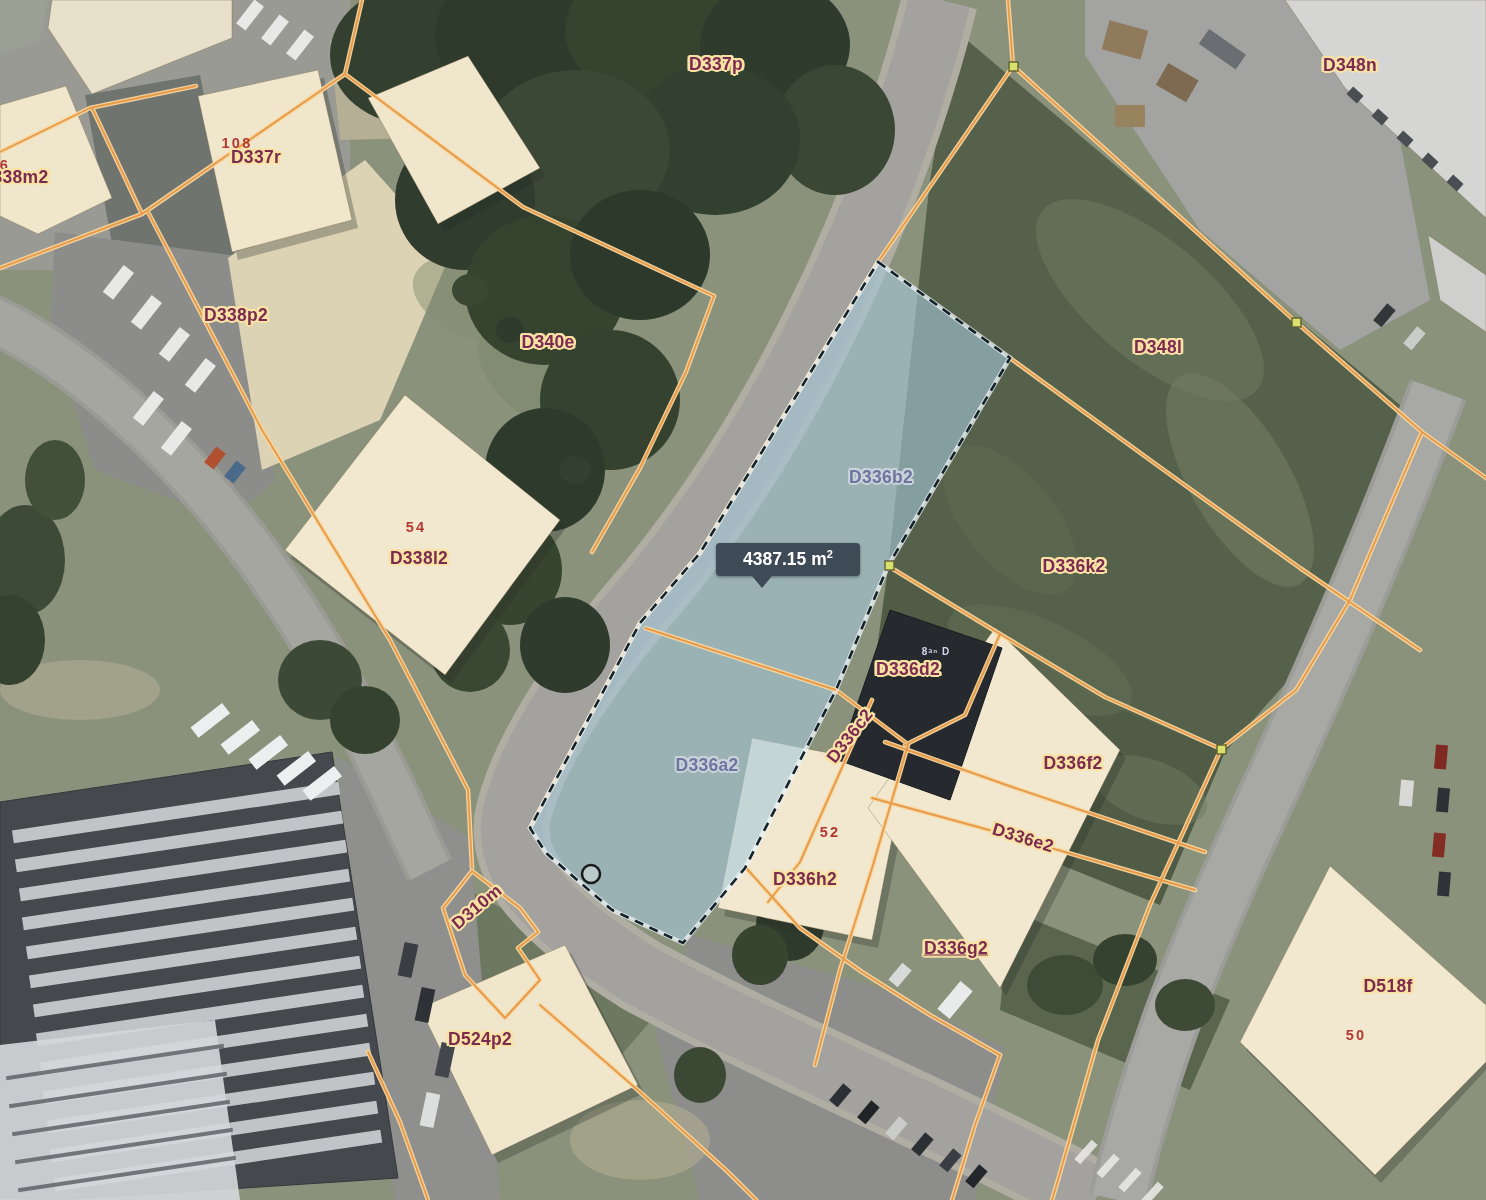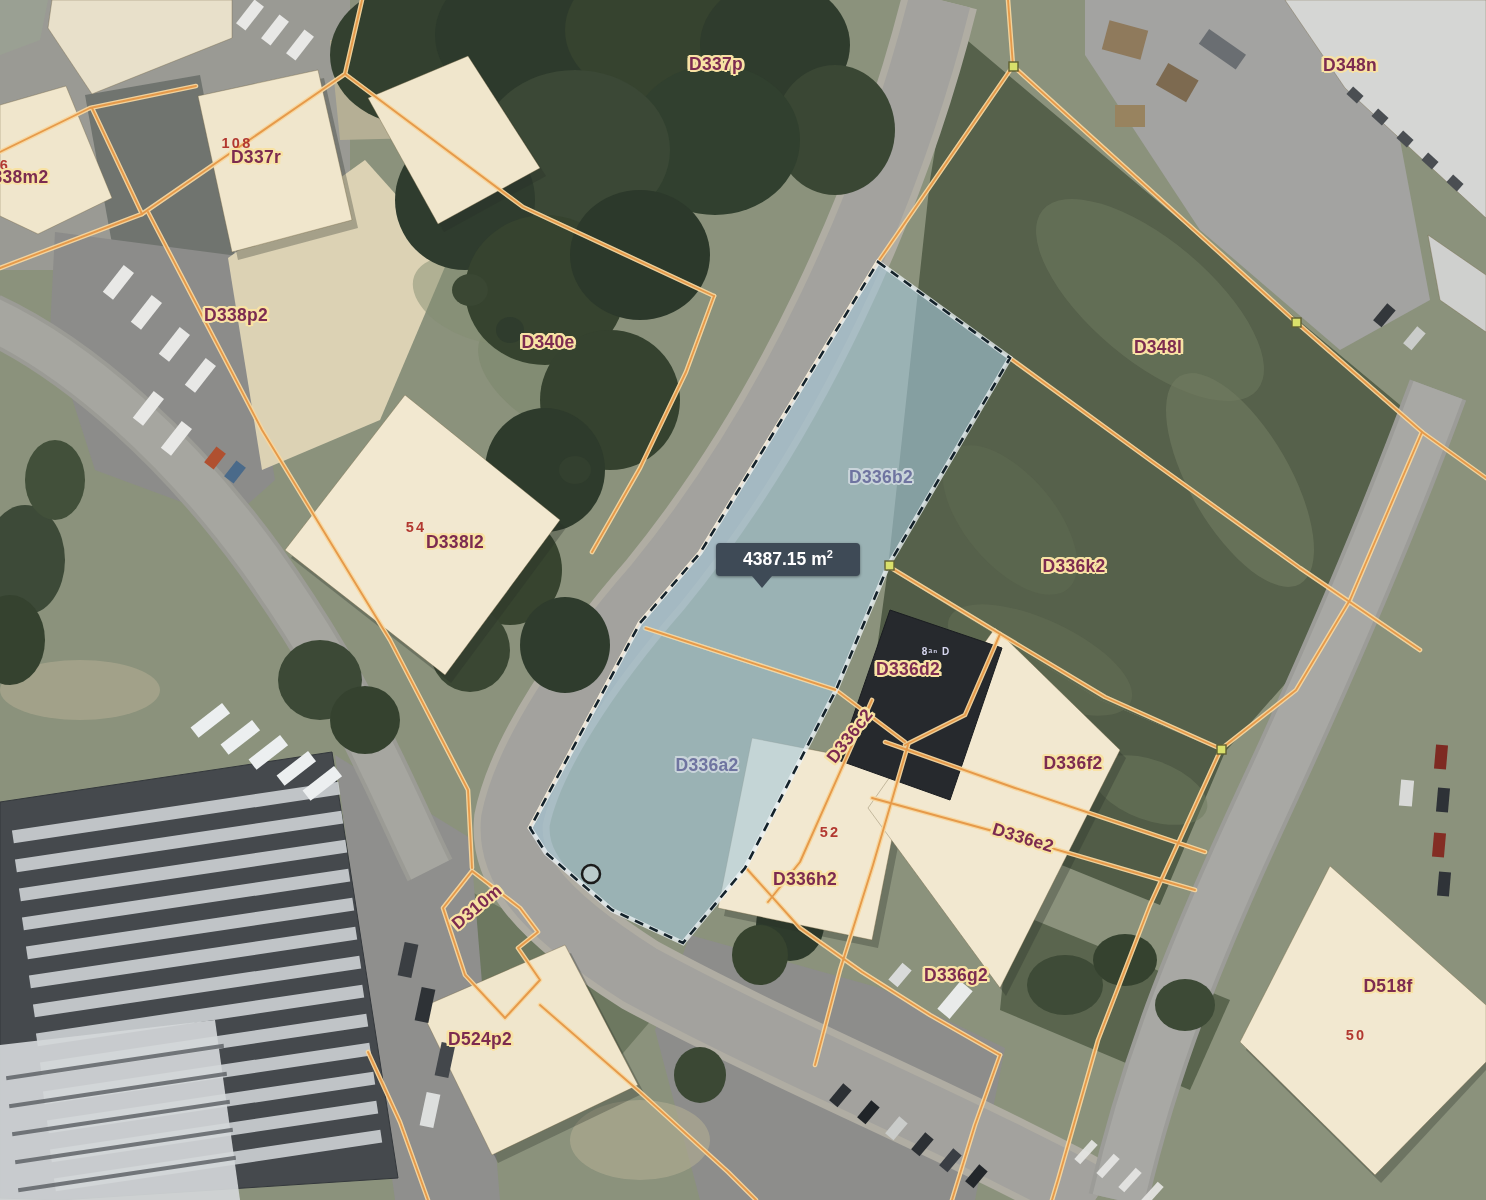--- a/index.html
+++ b/index.html
@@ -307,30 +307,30 @@
   </svg>
 
   <div>
       <div class="plabel" style="left: 716px; top: 20px; transform: translate(-50%, -50%); margin-top: 44px;">D337p</div>
       <div class="plabel" style="left: 256px; top: 157px; transform: translate(-50%, -50%);">D337r</div>
       <div class="plabel" style="left: 14px; top: 177px; transform: translate(-50%, -50%);">D338m2</div>
       <div class="plabel" style="left: 236px; top: 315px; transform: translate(-50%, -50%);">D338p2</div>
       <div class="plabel" style="left: 548px; top: 342px; transform: translate(-50%, -50%);">D340e</div>
       <div class="plabel" style="left: 1350px; top: 65px; transform: translate(-50%, -50%);">D348n</div>
       <div class="plabel" style="left: 1158px; top: 347px; transform: translate(-50%, -50%);">D348l</div>
-      <div class="plabel" style="left: 419px; top: 542px; transform: translate(-50%, -50%); margin-left: 36px;">D338l2</div>
+      <div class="plabel" style="left: 419px; top: 558px; transform: translate(-50%, -50%);">D338l2</div>
       <div class="plabel muted" style="left: 842px; top: 477px; transform: translate(-50%, -50%);">D336b2</div>
       <div class="plabel" style="left: 1074px; top: 566px; transform: translate(-50%, -50%);">D336k2</div>
       <div class="plabel" style="left: 908px; top: 669px; transform: translate(-50%, -50%);">D336d2</div>
       <div class="plabel" style="left: 850px; top: 736px; transform: translate(-50%, -50%) rotate(-52deg);">D336c2</div>
       <div class="plabel muted" style="left: 668px; top: 765px; transform: translate(-50%, -50%);">D336a2</div>
       <div class="plabel" style="left: 1073px; top: 763px; transform: translate(-50%, -50%);">D336f2</div>
       <div class="plabel" style="left: 1023px; top: 838px; transform: translate(-50%, -50%) rotate(17deg);">D336e2</div>
       <div class="plabel" style="left: 805px; top: 879px; transform: translate(-50%, -50%);">D336h2</div>
-      <div class="plabel" style="left: 956px; top: 975px; transform: translate(-50%, -50%);">D336g2</div>
+      <div class="plabel" style="left: 956px; top: 948px; transform: translate(-50%, -50%); text-decoration: underline;">D336g2</div>
       <div class="plabel" style="left: 477px; top: 907px; transform: translate(-50%, -50%) rotate(-40deg);">D310m</div>
       <div class="plabel" style="left: 480px; top: 1039px; transform: translate(-50%, -50%);">D524p2</div>
       <div class="plabel" style="left: 1388px; top: 986px; transform: translate(-50%, -50%);">D518f</div>
     </div>
   <div>
       <div class="hnum" style="left: 237px; top: 143px;">108</div>
       <div class="hnum" style="left: 5px; top: 165px;">6</div>
       <div class="hnum" style="left: 416px; top: 527px;">54</div>
       <div class="hnum" style="left: 830px; top: 832px;">52</div>
       <div class="hnum" style="left: 1356px; top: 1035px;">50</div>

